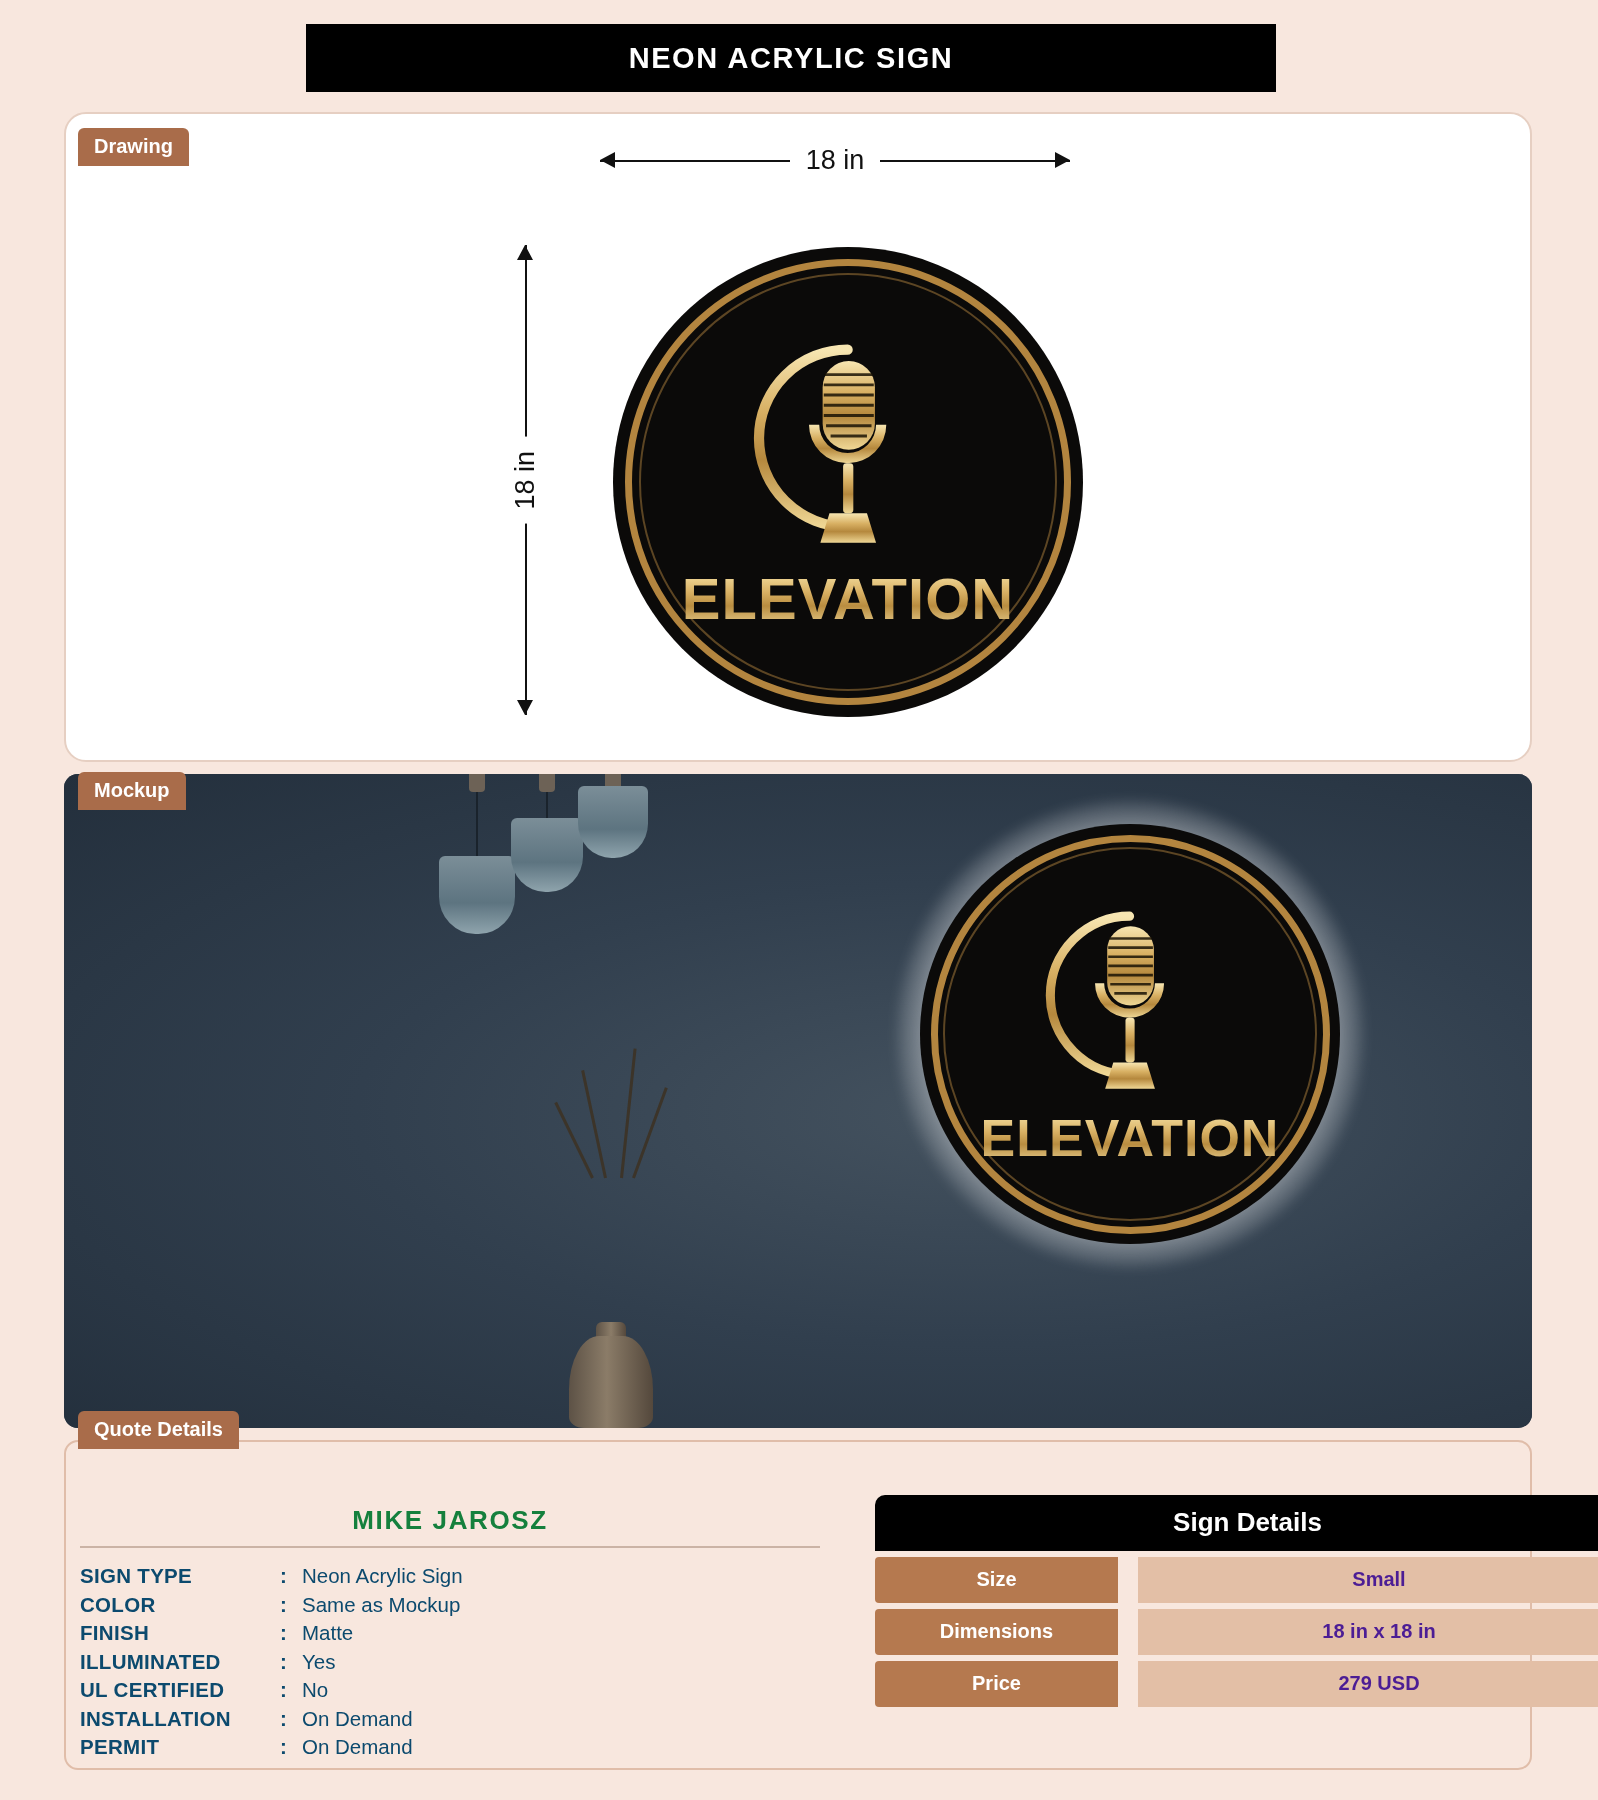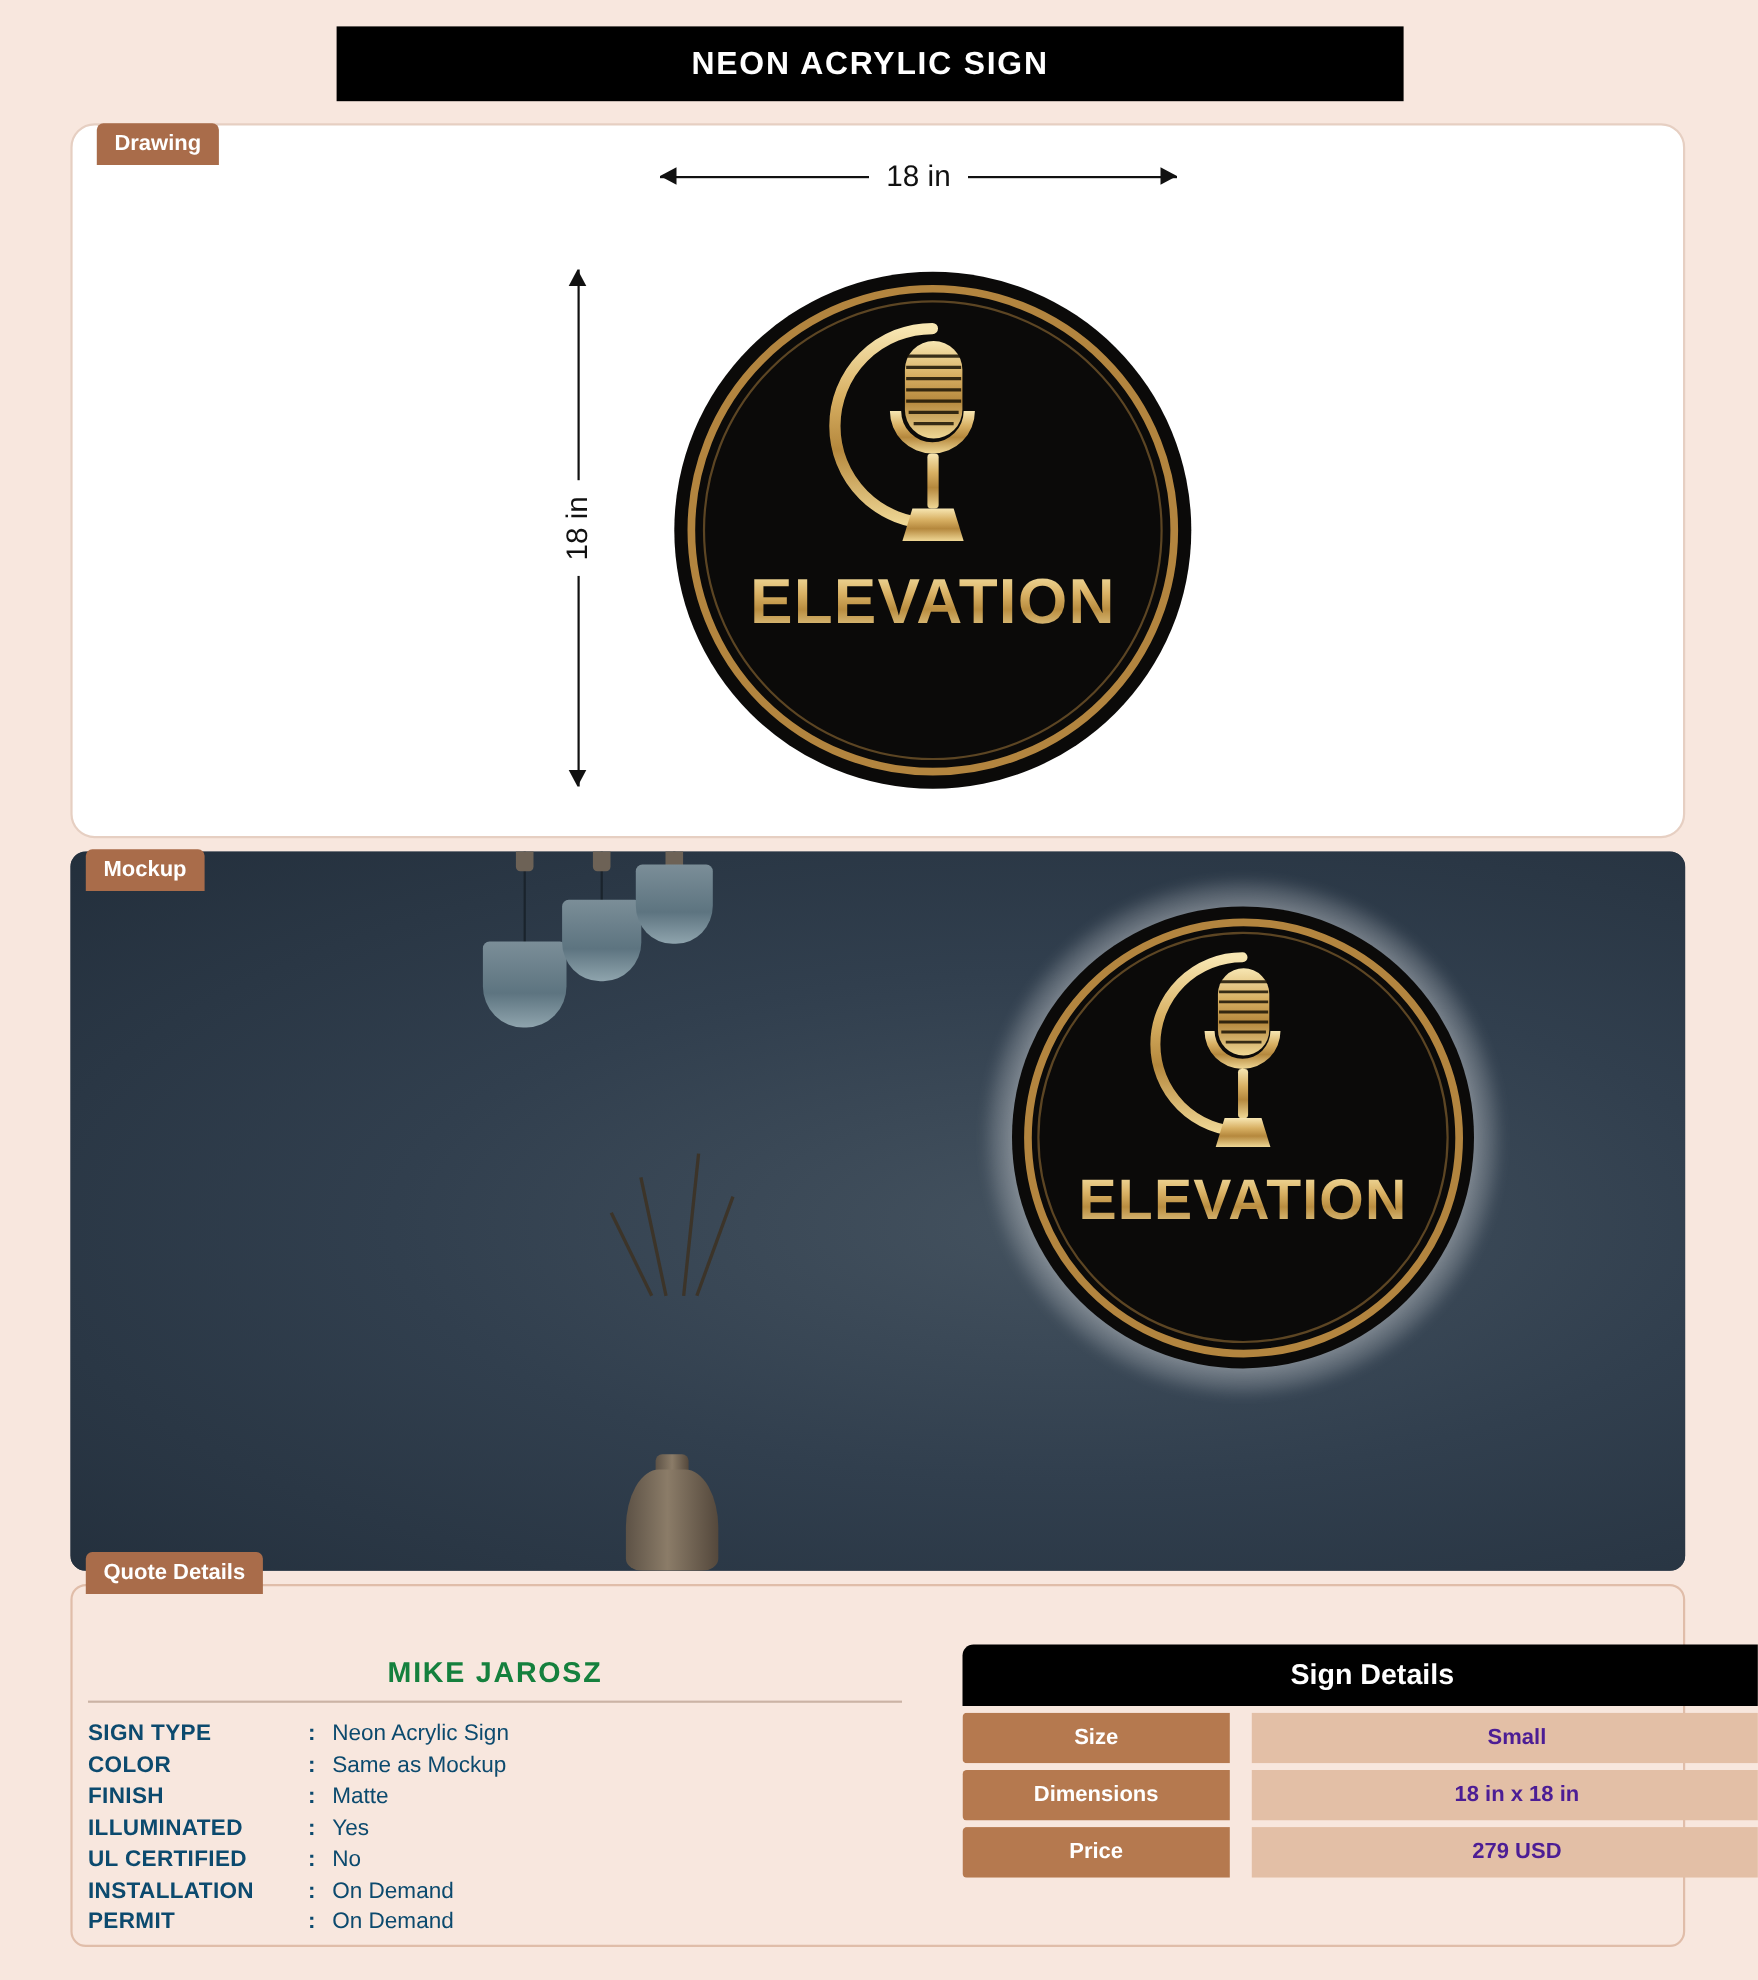--- a/index.html
+++ b/index.html
@@ -104,21 +104,21 @@
     writing-mode: vertical-rl;
     transform: rotate(180deg);
     z-index: 2;
   }
 
   
   .logo {
     position: relative;
     border-radius: 50%;
     background: #0b0a09;
-    display: flex; align-items: flex-start; justify-content: center;
+    display: flex; align-items: center; justify-content: center;
   }
   .logo .ring-outer {
     position: absolute; left: 2.5%; top: 2.5%;
     width: 95%; height: 95%;
     border-radius: 50%;
     border: 7px solid #b3853f;
   }
   .logo .ring-inner {
     position: absolute; left: 5.5%; top: 5.5%;
     width: 89%; height: 89%;
@@ -290,21 +290,21 @@
     padding: 11px 0 12px 0;
   }
 </style>
 </head>
 <body>
 
 <div class="title-bar">
   <div class="title-text">NEON ACRYLIC SIGN</div>
 </div>
 
-<div class="tab-label" style="left:78px; top:112px;margin-left:10px;">Drawing</div>
+<div class="tab-label" style="left:78px; top:128px;">Drawing</div>
 
 <div class="drawing-panel"></div>
 
 <div class="dim-top">
   <div class="dim-top-line"></div>
   <div class="arrow-l"></div>
   <div class="arrow-r"></div>
   <div class="dim-text">18 in</div>
 </div>
 

